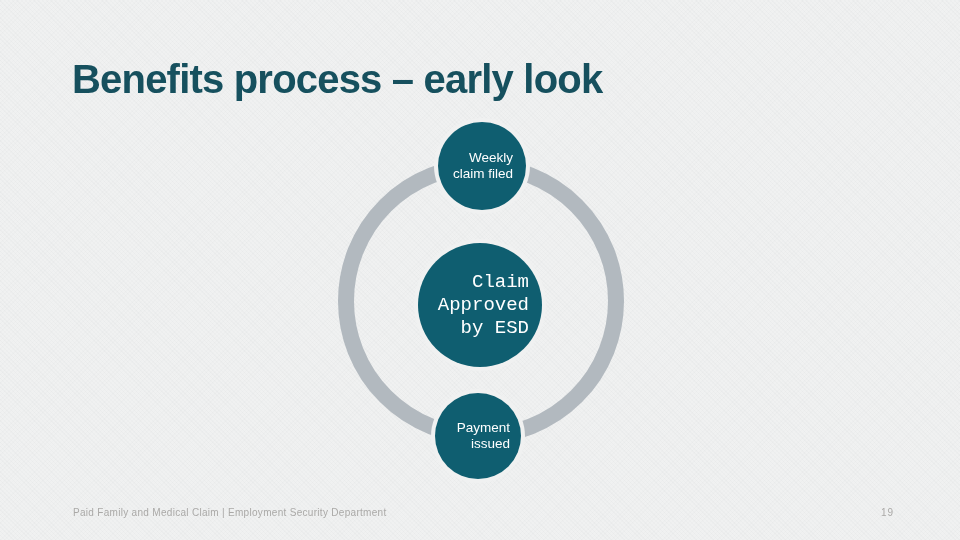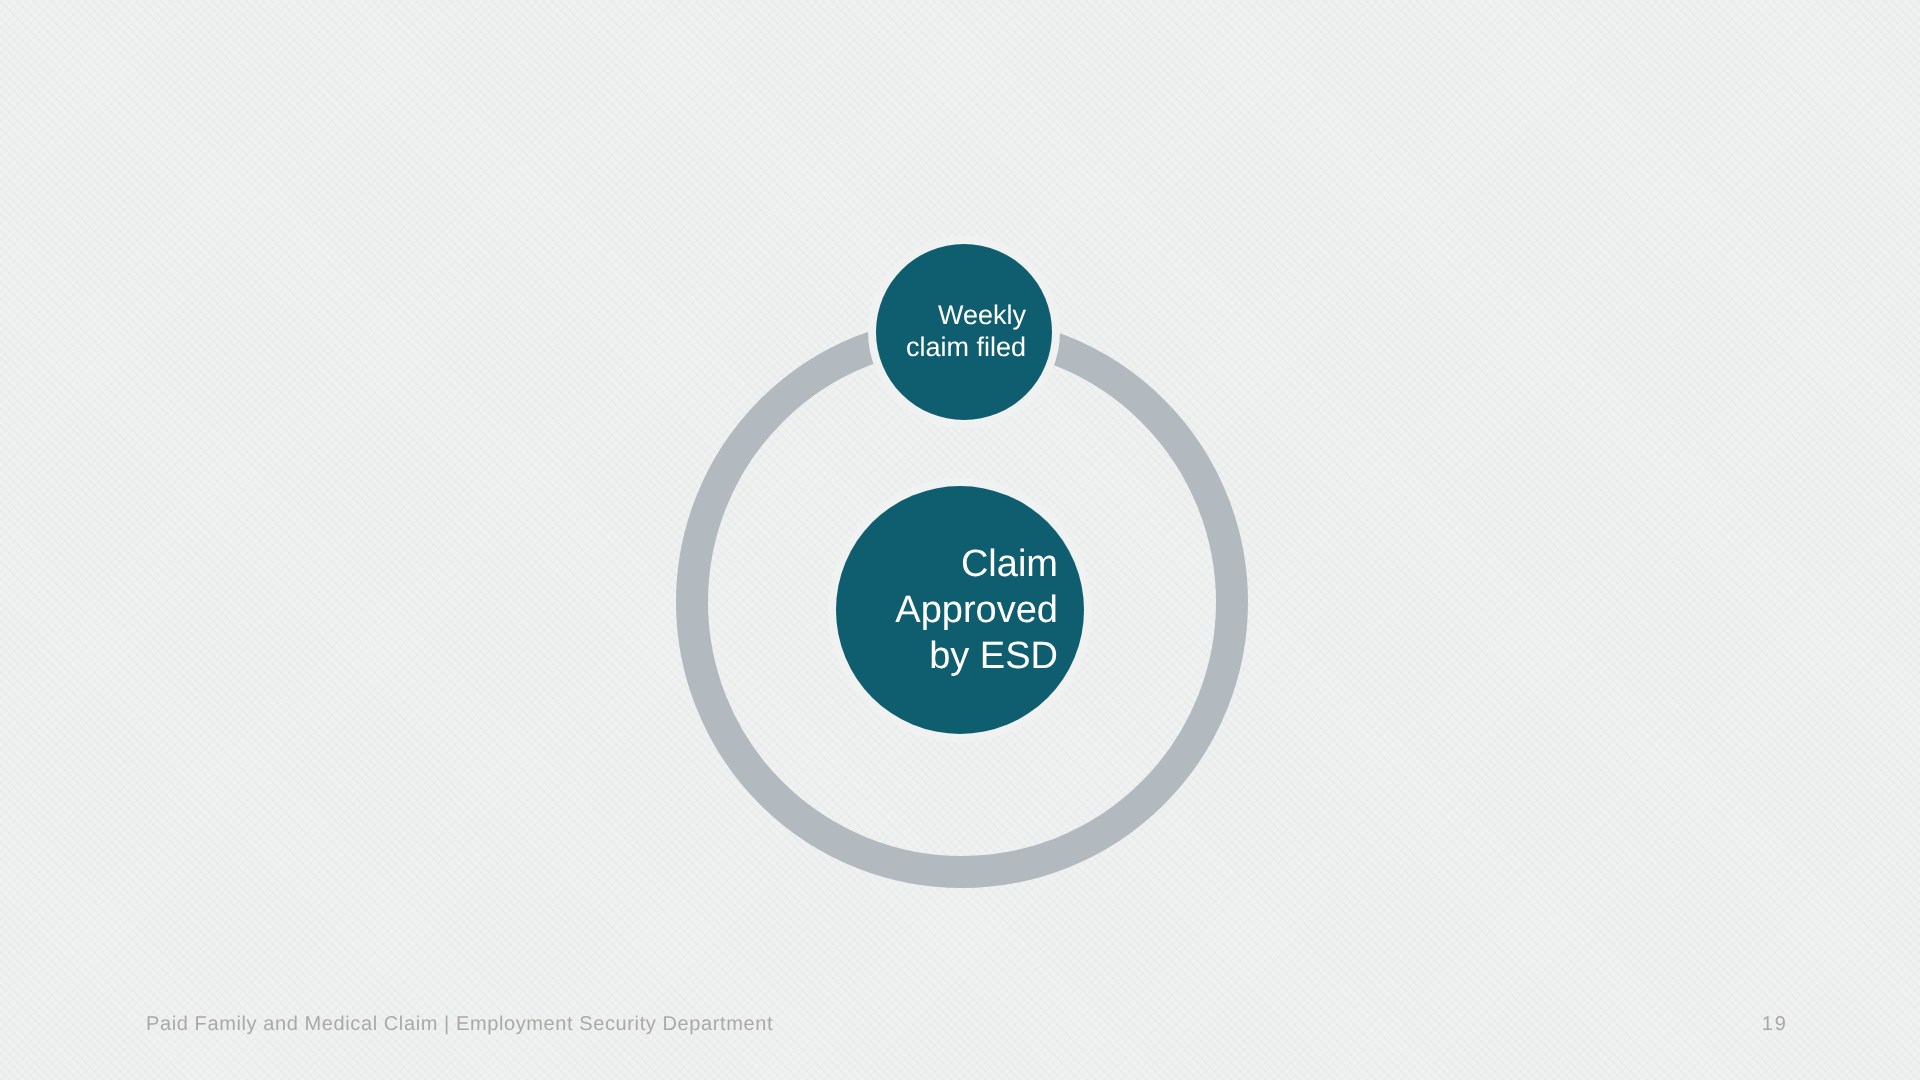--- a/index.html
+++ b/index.html
@@ -74,21 +74,21 @@
   }
   .node-top .node-label { max-width: 62px; }
   .node-center {
     left: 418px;
     top: 243px;
     width: 124px;
     height: 124px;
     font-size: 19px;
     line-height: 23px;
   }
-  .node-center .node-label { max-width: 98px; }
+  .node-center .node-label { max-width: 98px; font-family: Liberation Mono, monospace; }
   .node-bottom {
     left: 435px;
     top: 393px;
     width: 86px;
     height: 86px;
     font-size: 13.5px;
     line-height: 16px;
   }
   .node-bottom .node-label { max-width: 64px; }
   .slide-footer {
@@ -109,33 +109,37 @@
     font-size: 10px;
     letter-spacing: 1px;
     color: var(--footer-text, #aaa9a7);
   }
 </style>
 </head>
 <body>
 
 <div class="slide">
 
+  <h1 class="slide-title">Benefits process – early look</h1>
 
   <div class="cycle-diagram">
 
     <div class="cycle-ring"></div>
 
     <div class="cycle-node node-top">
       <span class="node-label">Weekly claim filed</span>
     </div>
 
     <div class="cycle-node node-center">
       <span class="node-label">Claim Approved by ESD</span>
     </div>
 
+    <div class="cycle-node node-bottom">
+      <span class="node-label">Payment issued</span>
+    </div>
 
   </div>
 
   <div class="slide-footer">Paid Family and Medical Claim | Employment Security Department</div>
 
   <div class="page-number">19</div>
 
 </div>
 
 </body></html>

